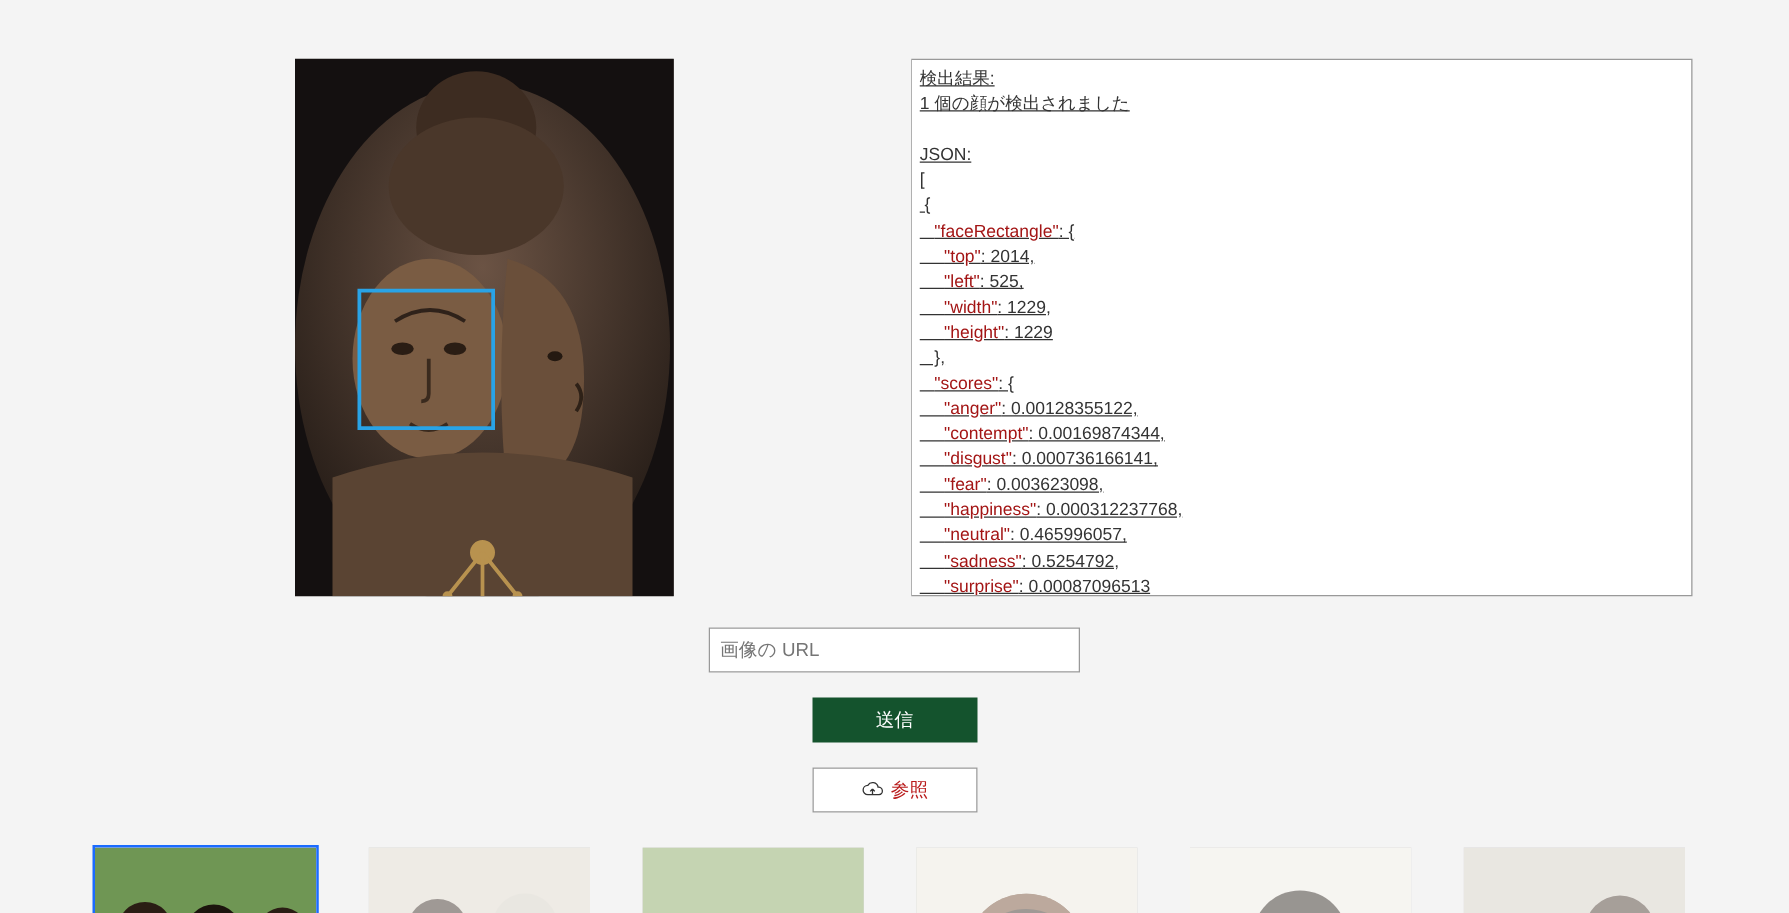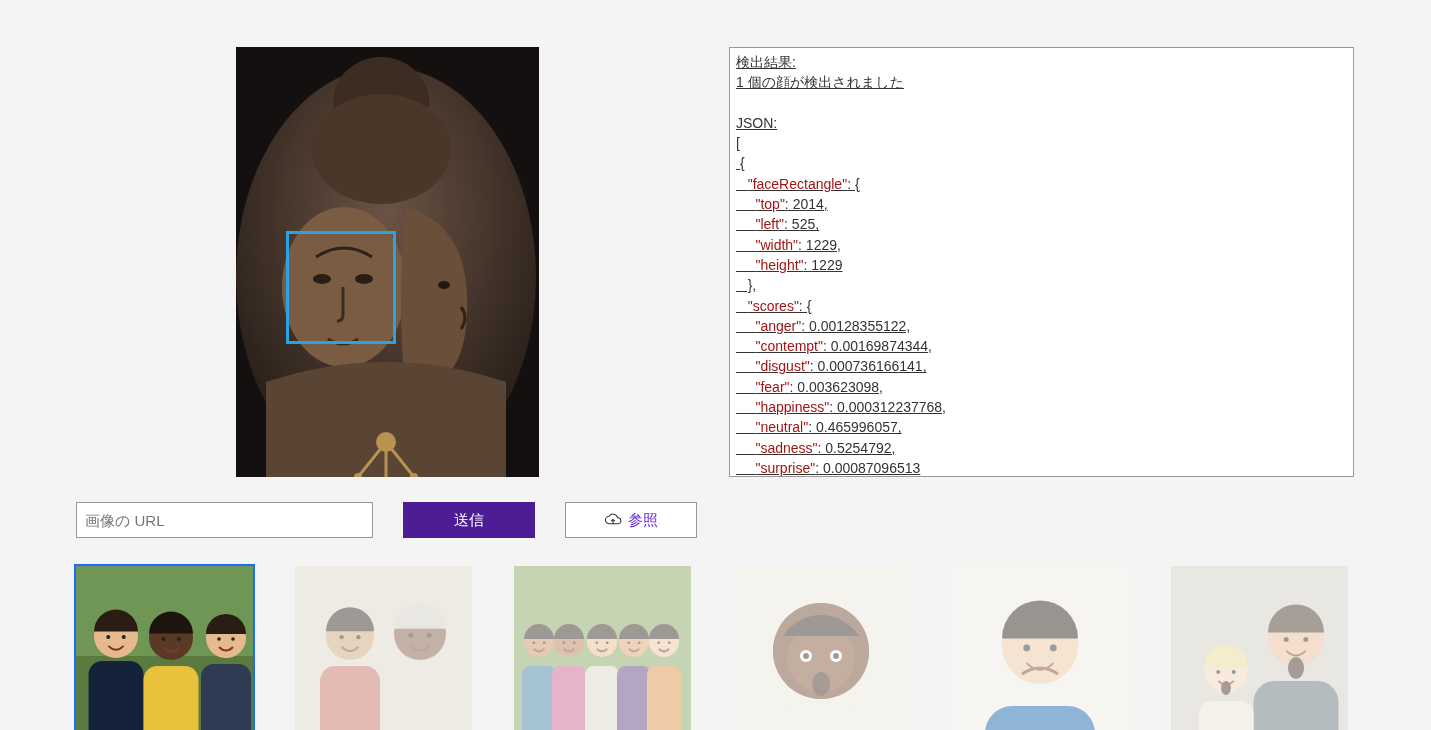--- a/index.html
+++ b/index.html
@@ -3,25 +3,25 @@
 <meta charset="utf-8">
 <style>
   html,body{margin:0;padding:0;background:#f4f4f4;font-family:"Segoe UI","Meiryo",Arial,sans-serif;font-size:14px;color:#333;}
   .wrap{width:1431px;min-height:730px;position:relative;}
   .top{padding:47px 76px 0 76px;display:flex;align-items:flex-start;}
   .photo{position:relative;width:303px;height:430px;margin-left:160px;background:#1a1512;overflow:hidden;}
   .statue{position:absolute;inset:0;}
   .bbox{position:absolute;border:3px solid #29a3e6;box-sizing:border-box;}
   .results{margin-left:190px;width:625px;height:430px;border:1px solid #999;background:#fff;box-sizing:border-box;padding:4px 6px;font-size:14px;line-height:1.45;white-space:pre;font-family:"Segoe UI","Meiryo",Arial,sans-serif;overflow:auto;text-decoration:underline;}
   .key{color:#a31515;}
-  .controls{padding:25px 76px 0 76px;display:flex;gap:30px;align-items:center;}
+  .controls{padding:25px 76px 0 76px;display:flex;gap:20px;align-items:center;flex-direction:column;}
   .url-input{width:297px;height:36px;border:1px solid #999;background:#fff;padding:0 8px;font-size:15px;color:#666;box-sizing:border-box;}
   .btn{width:132px;height:36px;border:none;display:flex;align-items:center;justify-content:center;font-size:15px;cursor:pointer;}
-  .btn-primary{background:#4c1d95;color:#fff;}
-  .btn-secondary{background:#fff;color:#6d28d9;border:1px solid #999;gap:6px;}
+  .btn-primary{background:#14532d;color:#fff;}
+  .btn-secondary{background:#fff;color:#b91c1c;border:1px solid #999;gap:6px;}
   .thumbs{padding:28px 76px 0 76px;display:flex;gap:42px;}
   .thumb{width:177px;height:167px;background:#d9d9d9;position:relative;overflow:hidden;cursor:pointer;}
   .thumb.sel{outline:2px solid #1a6bff;outline-offset:0;}
   .thumb:not(.sel)::after{content:"";position:absolute;inset:0;background:rgba(255,255,255,0.55);}
   .cloud-icon{width:18px;height:14px;}
 </style>
 </head>
 <body>
 
 <div class="wrap">

